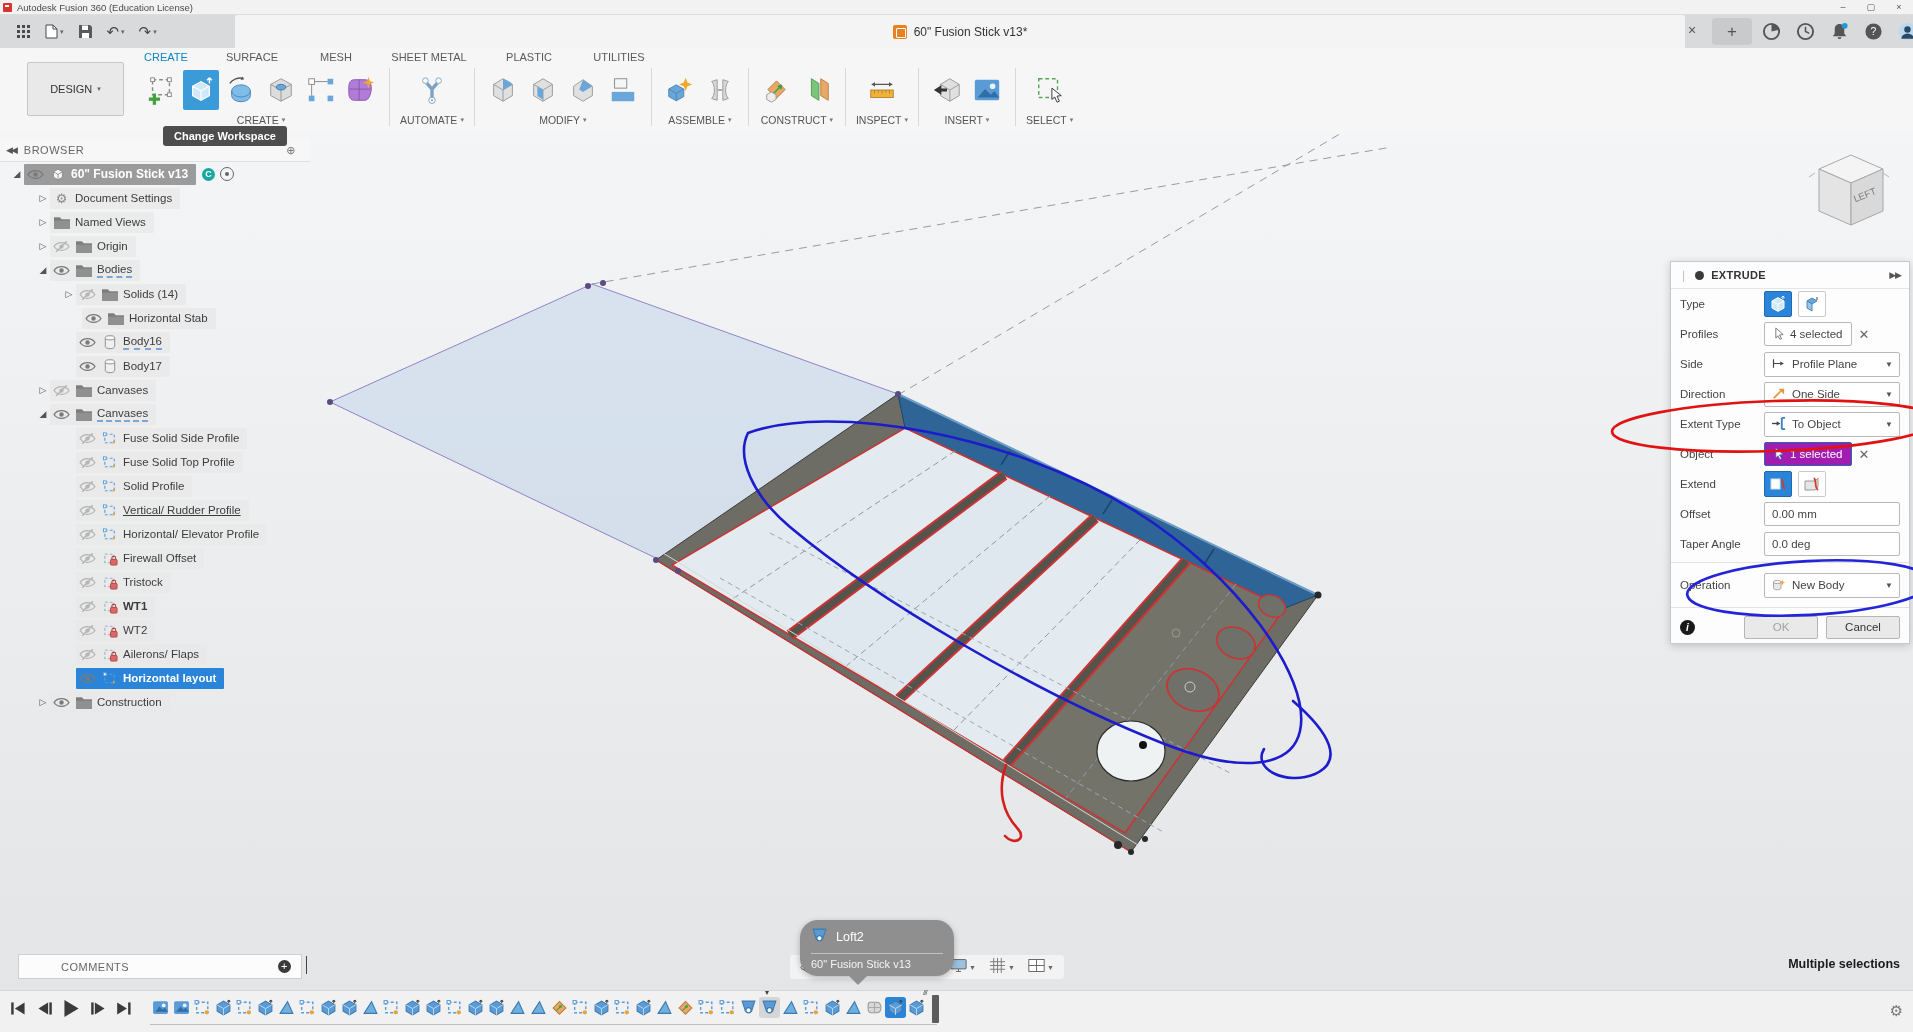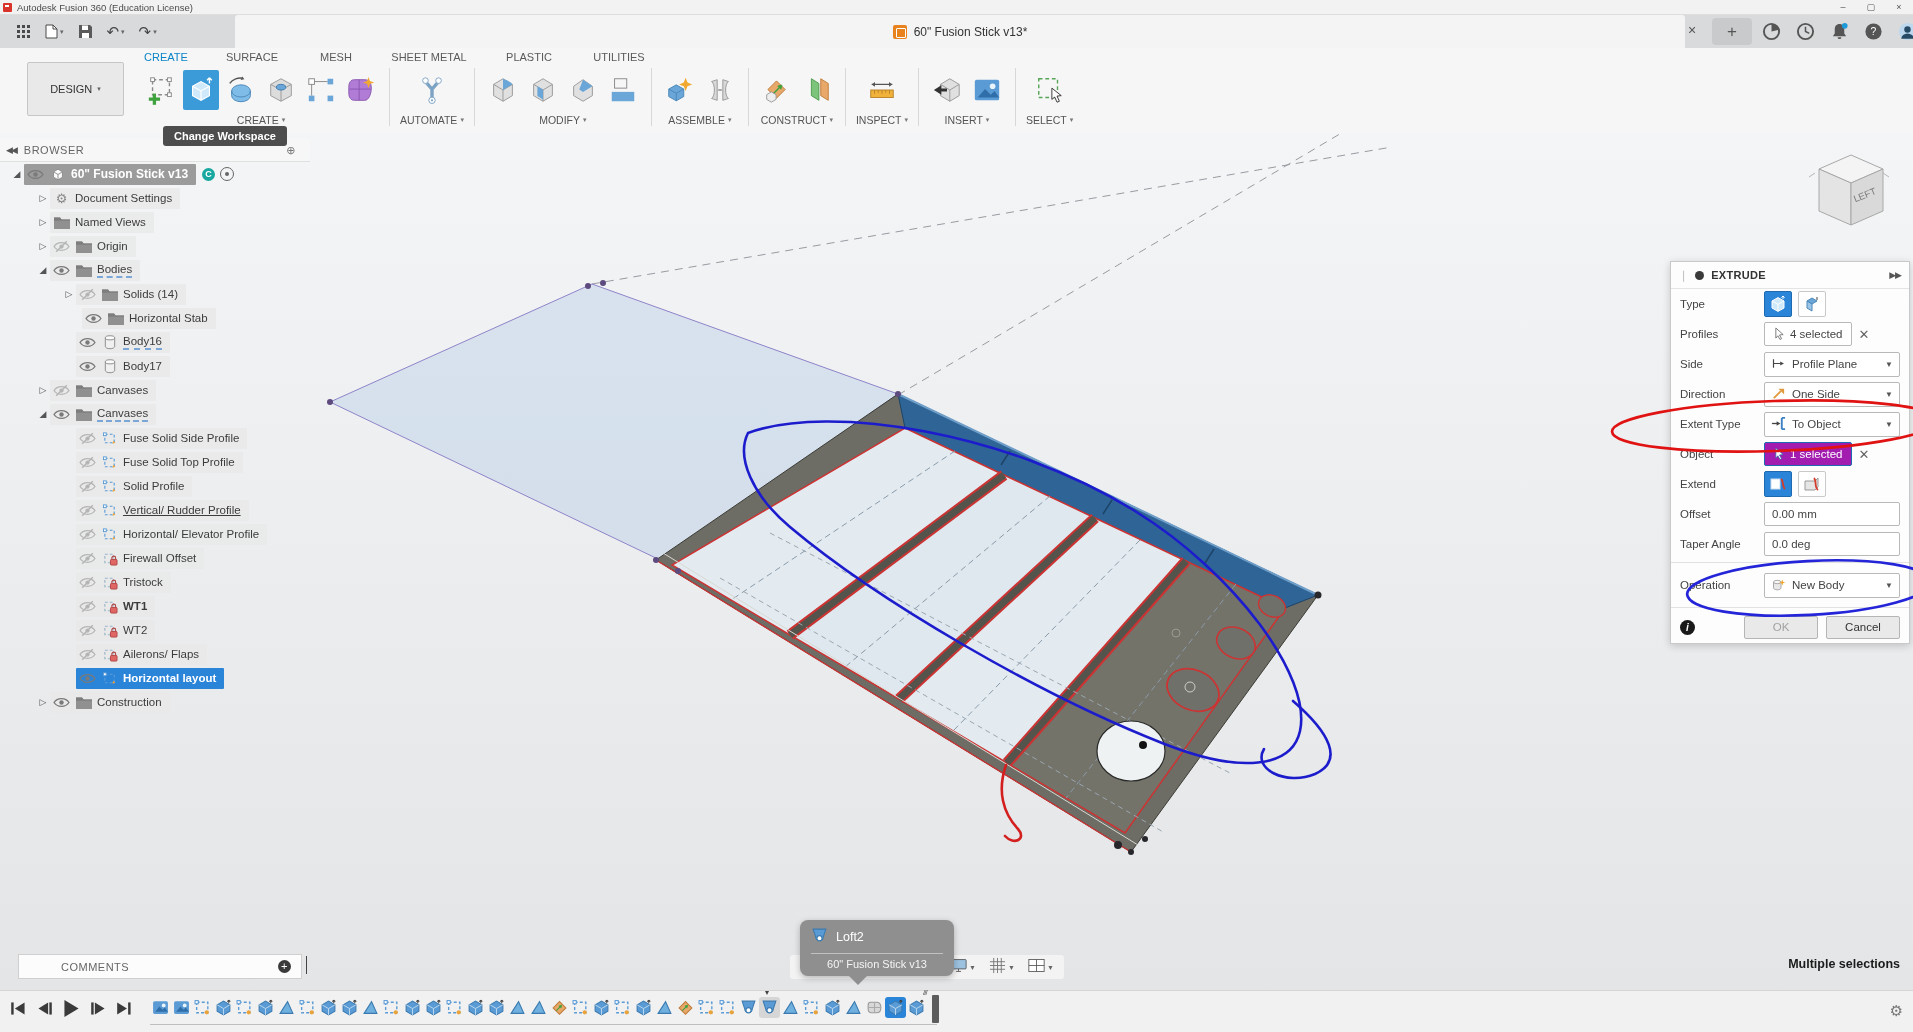--- a/index.html
+++ b/index.html
@@ -118,22 +118,22 @@
         display:flex;align-items:center;justify-content:center;font-size:11.5px;color:#333;}
   .dbtn.disabled{color:#a2a2a2;}
   .dfoot .spacer{flex:1;}
   .ink-overlay{position:absolute;pointer-events:none;z-index:5;}
   
   .navbar{position:absolute;left:790px;top:822px;height:24px;display:flex;align-items:center;gap:13px;
           padding:0 10px;background:rgba(244,244,244,.9);border-radius:3px;z-index:10;}
   .nvico{display:flex;align-items:center;gap:2px;}
   .nvico svg{width:17px;height:17px;}
   .nvico .caret{font-size:7px;color:#666;}
-  .loft-tt{position:absolute;left:800px;top:787px;width:132px;background:#8f8f8f;border-radius:8px;
-           padding:7px 11px 6px;z-index:40;color:#fff;box-shadow:0 2px 6px rgba(0,0,0,.25);text-align:center;}
+  .loft-tt{position:absolute;left:800px;top:787px;width:132px;background:#8f8f8f;border-radius:18px;
+           padding:7px 11px 6px;z-index:40;color:#fff;box-shadow:0 2px 6px rgba(0,0,0,.25);}
   .loft-tt::after{content:"";position:absolute;left:48px;bottom:-9px;border:10px solid transparent;
                   border-top-color:#8f8f8f;border-bottom:none;}
   .ltt-row1{display:flex;align-items:center;gap:8px;font-size:12.5px;}
   .ltt-row1 svg{width:17px;height:17px;}
   .ltt-div{height:1px;background:rgba(255,255,255,.45);margin:6px 0 4px;}
   .ltt-row2{font-size:11px;color:#f4f4f4;white-space:nowrap;}
   
   .comments-bar{position:absolute;left:18px;top:821px;width:282px;height:23px;background:#fcfcfc;
                 border:1px solid #cfcfcf;display:flex;align-items:center;font-size:11px;color:#666;
                 letter-spacing:.5px;z-index:10;}

